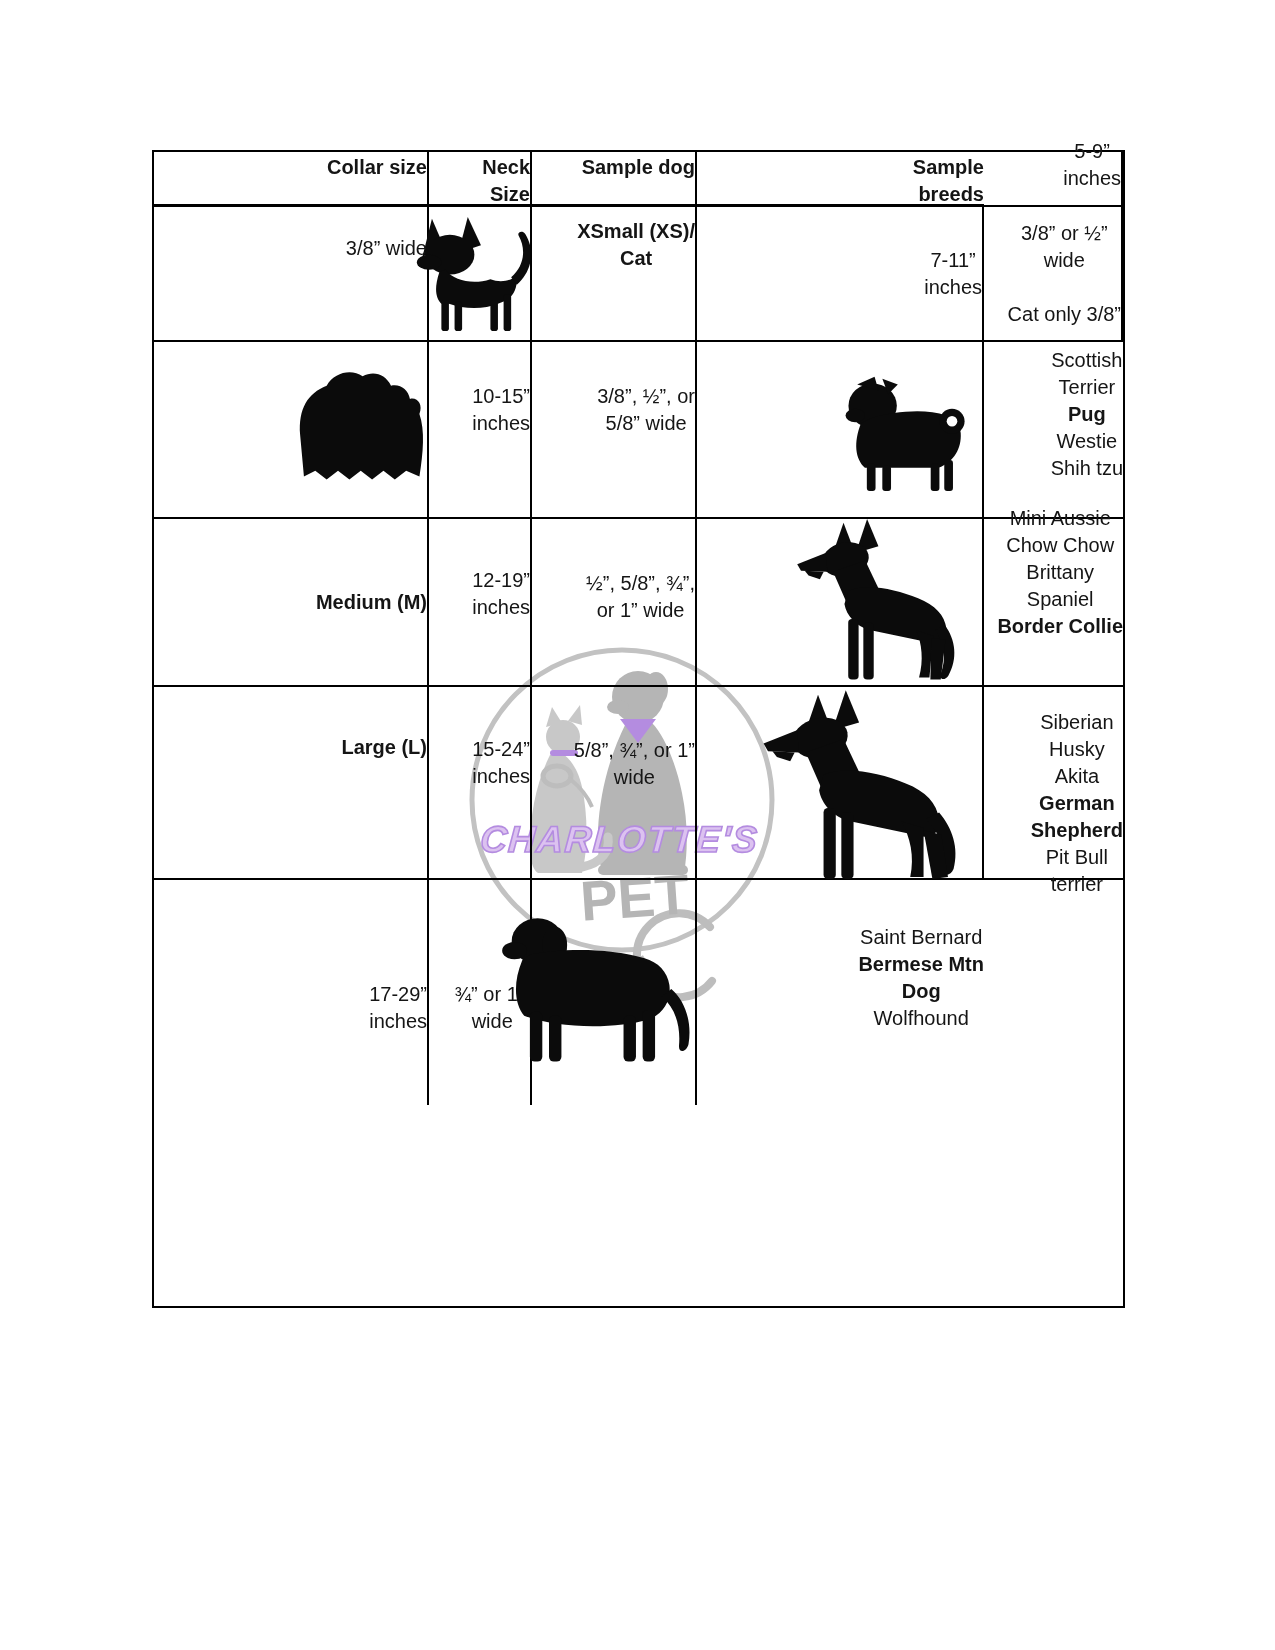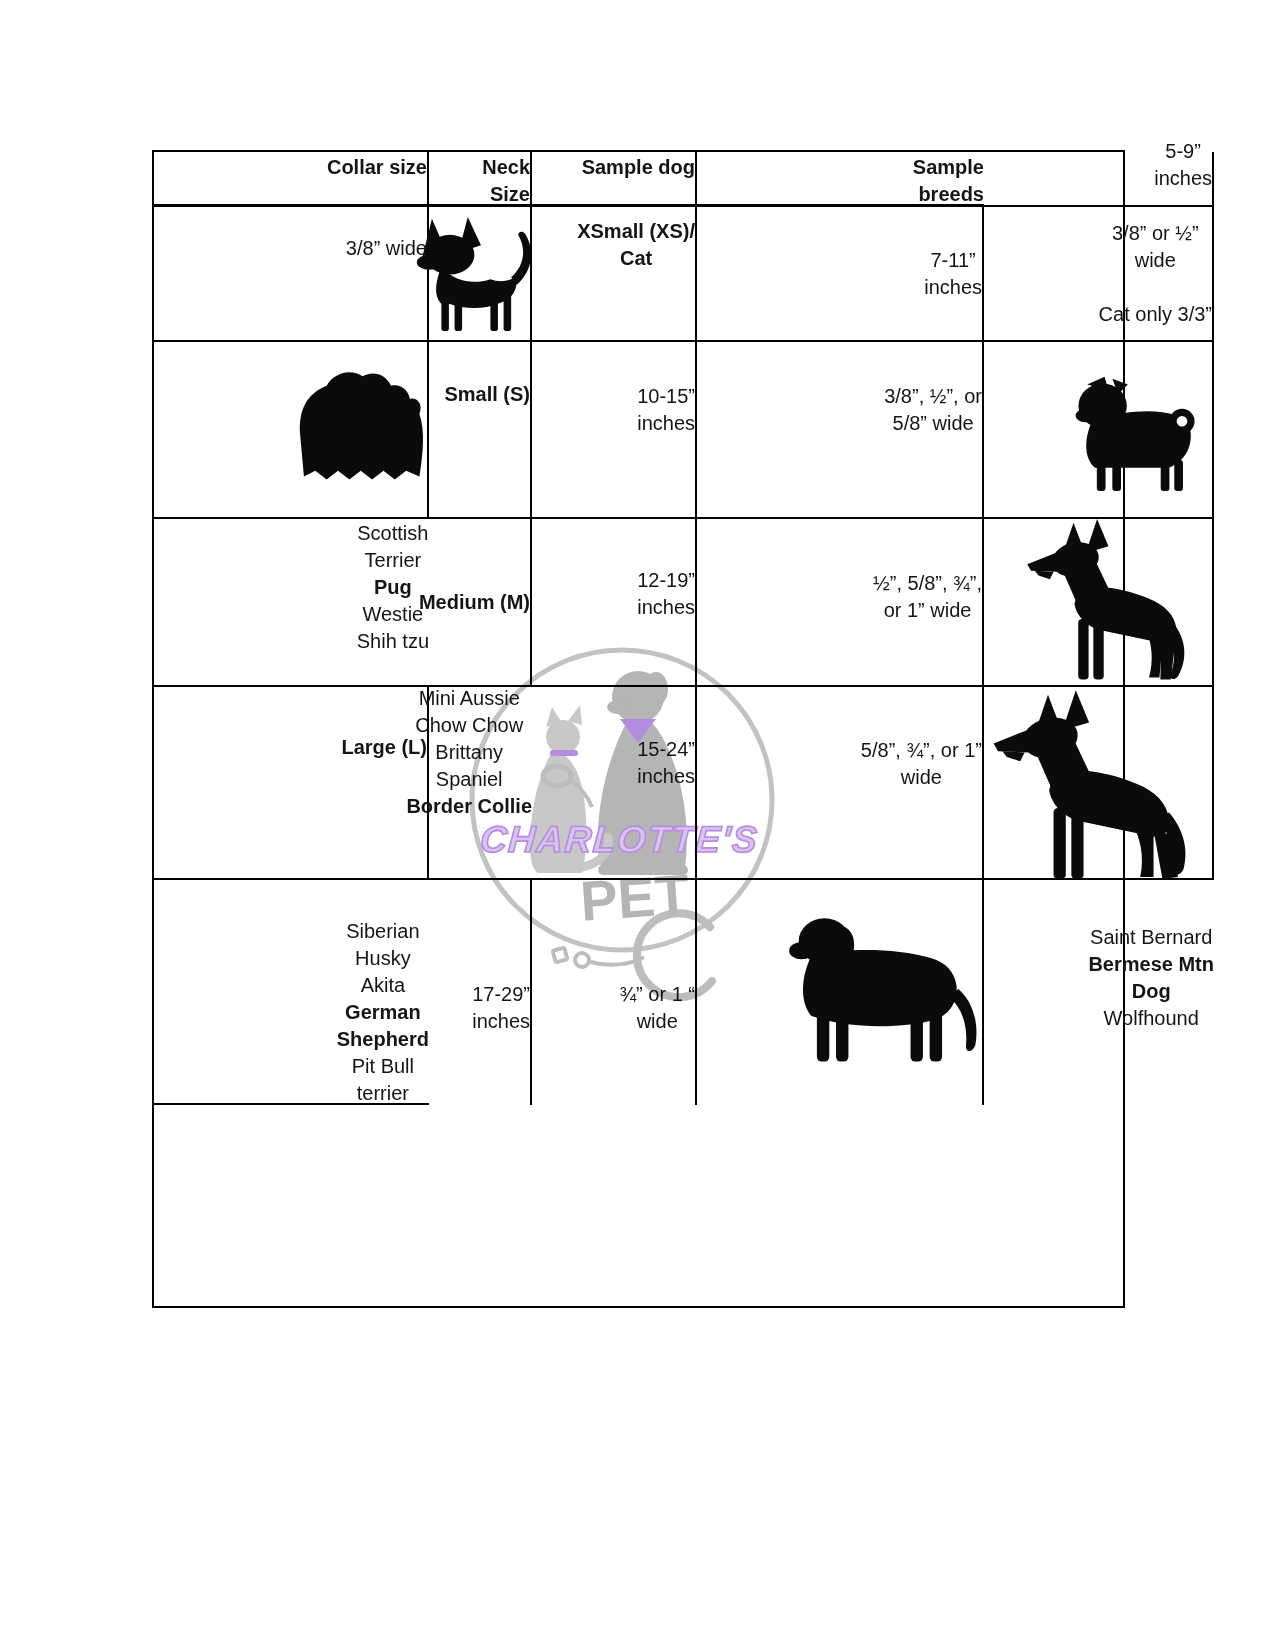--- a/index.html
+++ b/index.html
@@ -146,36 +146,31 @@
       <div class="pad">
         <div class="ln">7-11”</div>
         <div class="ln">inches</div>
       </div>
     </div>
     <div class="cell">
       <div class="pad">
         <div class="ln">3/8” or ½”</div>
         <div class="ln">wide</div>
         <div class="ln"></div>
-        <div class="ln">Cat only 3/3”</div>
+        <div class="ln">Cat only 3/8”</div>
       </div>
     </div>
     <div class="cell dogcell">
       <div class="pad" style="transform:translateY(-6px)">
         <svg width="142" height="122" viewBox="0 0 150 125" fill="#0b0b0b">
           <path d="M20,118 L16,74 C14,46 24,30 44,22 C52,8 70,4 82,12 C94,6 106,10 112,22 C122,20 130,26 132,36 C140,34 146,42 142,52 C148,70 146,92 142,118 L128,112 116,121 104,112 92,121 80,112 68,121 56,112 44,121 32,112 Z"></path>
         </svg>
       </div>
     </div>
 
-    <div class="cell">
-      <div class="pad" style="transform:translateY(-35px)">
-        <div class="ln b">Small (S)</div>
-      </div>
-    </div>
     <div class="cell">
       <div class="pad" style="transform:translateY(-20px)">
         <div class="ln">10-15”</div>
         <div class="ln">inches</div>
       </div>
     </div>
     <div class="cell">
       <div class="pad" style="transform:translateY(-20px)">
         <div class="ln">3/8”, ½”, or</div>
         <div class="ln">5/8” wide</div>
@@ -236,33 +231,33 @@
           <path d="M44,58 L78,46 96,84 58,90 Z"></path>
           <path d="M60,78 C80,70 110,76 134,86 C152,93 162,104 164,118 C165,130 158,136 146,133 L84,120 C68,116 58,104 56,92 Z"></path>
           <path d="M152,120 C162,134 164,150 158,166 C156,172 162,174 166,168 C176,150 174,130 162,114 Z"></path>
           <rect x="60" y="108" width="11" height="64" rx="4"></rect>
           <rect x="76" y="112" width="11" height="60" rx="4"></rect>
           <path d="M132,120 L150,126 146,170 135,170 C140,152 138,134 132,120 Z"></path>
           <path d="M148,128 L163,130 158,172 147,172 Z"></path>
         </svg>
       </div>
     </div>
-    <div class="cell">
-      <div class="pad" style="transform:translateY(-35px)">
-        <div class="ln b">Large (L)</div>
-      </div>
-    </div>
-
     <div class="cell lastcol">
       <div class="pad" style="transform:translateY(-30px)">
         <div class="ln">Mini Aussie</div>
         <div class="ln">Chow Chow</div>
         <div class="ln">Brittany</div>
         <div class="ln">Spaniel</div>
         <div class="ln b">Border Collie</div>
+      </div>
+    </div>
+
+    <div class="cell">
+      <div class="pad" style="transform:translateY(-35px)">
+        <div class="ln b">Large (L)</div>
       </div>
     </div>
     <div class="cell">
       <div class="pad" style="transform:translateY(-20px)">
         <div class="ln">15-24”</div>
         <div class="ln">inches</div>
       </div>
     </div>
     <div class="cell">
       <div class="pad" style="transform:translateY(-19px)">

